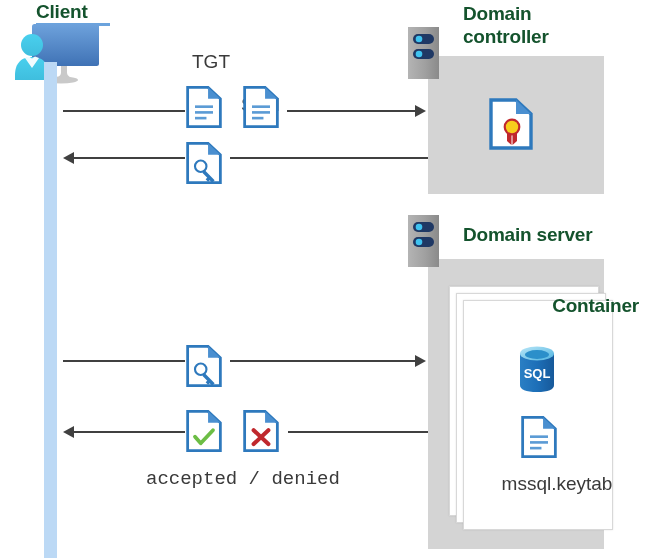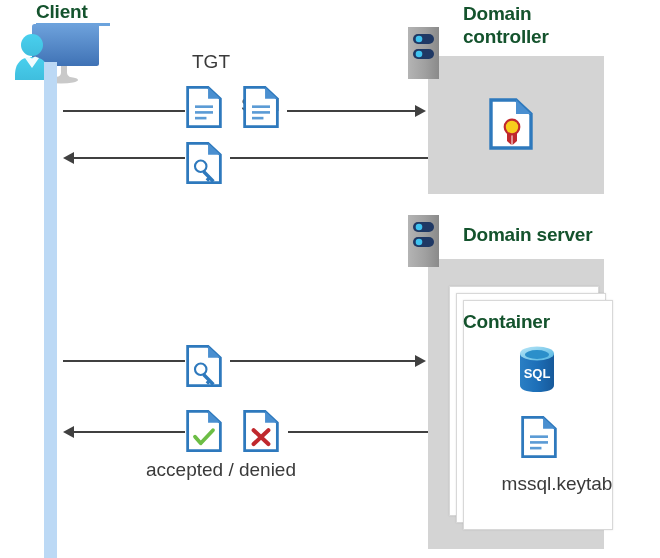--- a/index.html
+++ b/index.html
@@ -162,21 +162,21 @@
       <circle cx="11" cy="27" r="3.3" fill="#3fc3f0"></circle>
     </svg>
   </div>
 
   <div class="abs title-bold" style="left:463px; top:223px;">Domain server</div>
 
   <div class="abs card" id="card-back"></div>
   <div class="abs card" id="card-mid"></div>
   <div class="abs card" id="card-front"></div>
 
-  <div class="abs title-bold" style="left:463px; top:310px; width:176px; text-align:left;">Container</div>
+  <div class="abs title-bold" style="left:463px; top:294px; width:176px; text-align:right;">Container</div>
 
   <div class="abs" style="left:518px; top:345px;">
     <svg class="icon" width="38" height="48" viewBox="0 0 38 48">
       <defs>
         <linearGradient id="sqlBody" x1="0" y1="0" x2="1" y2="0">
           <stop offset="0" stop-color="#2a7fc4"></stop>
           <stop offset="0.5" stop-color="#1d6fb8"></stop>
           <stop offset="1" stop-color="#17599a"></stop>
         </linearGradient>
         <linearGradient id="sqlTop" x1="0" y1="0" x2="1" y2="1">
@@ -267,15 +267,15 @@
     </svg>
   </div>
   <div class="abs" style="left:243px; top:408px;">
     <svg class="icon" width="36" height="46" viewBox="0 0 44 52">
       <path d="M2 2 h25 l15 14 v34 h-40 z" fill="#ffffff" stroke="#2e79bd" stroke-width="3.4"></path>
       <path d="M27 2 l15 14 h-15 z" fill="#4a8fd0"></path>
       <path d="M13 25 l18 17 M31 25 l-18 17" fill="none" stroke="#c0282d" stroke-width="5" stroke-linecap="round"></path>
     </svg>
   </div>
 
-  <div class="abs label-reg" style="left:146px; top:458px;">accepted / denied</div>
+  <div class="abs label-reg" style="left:146px; top:468px;font-family:Liberation Mono, monospace;">accepted / denied</div>
 
 </div>
 
 </body></html>

